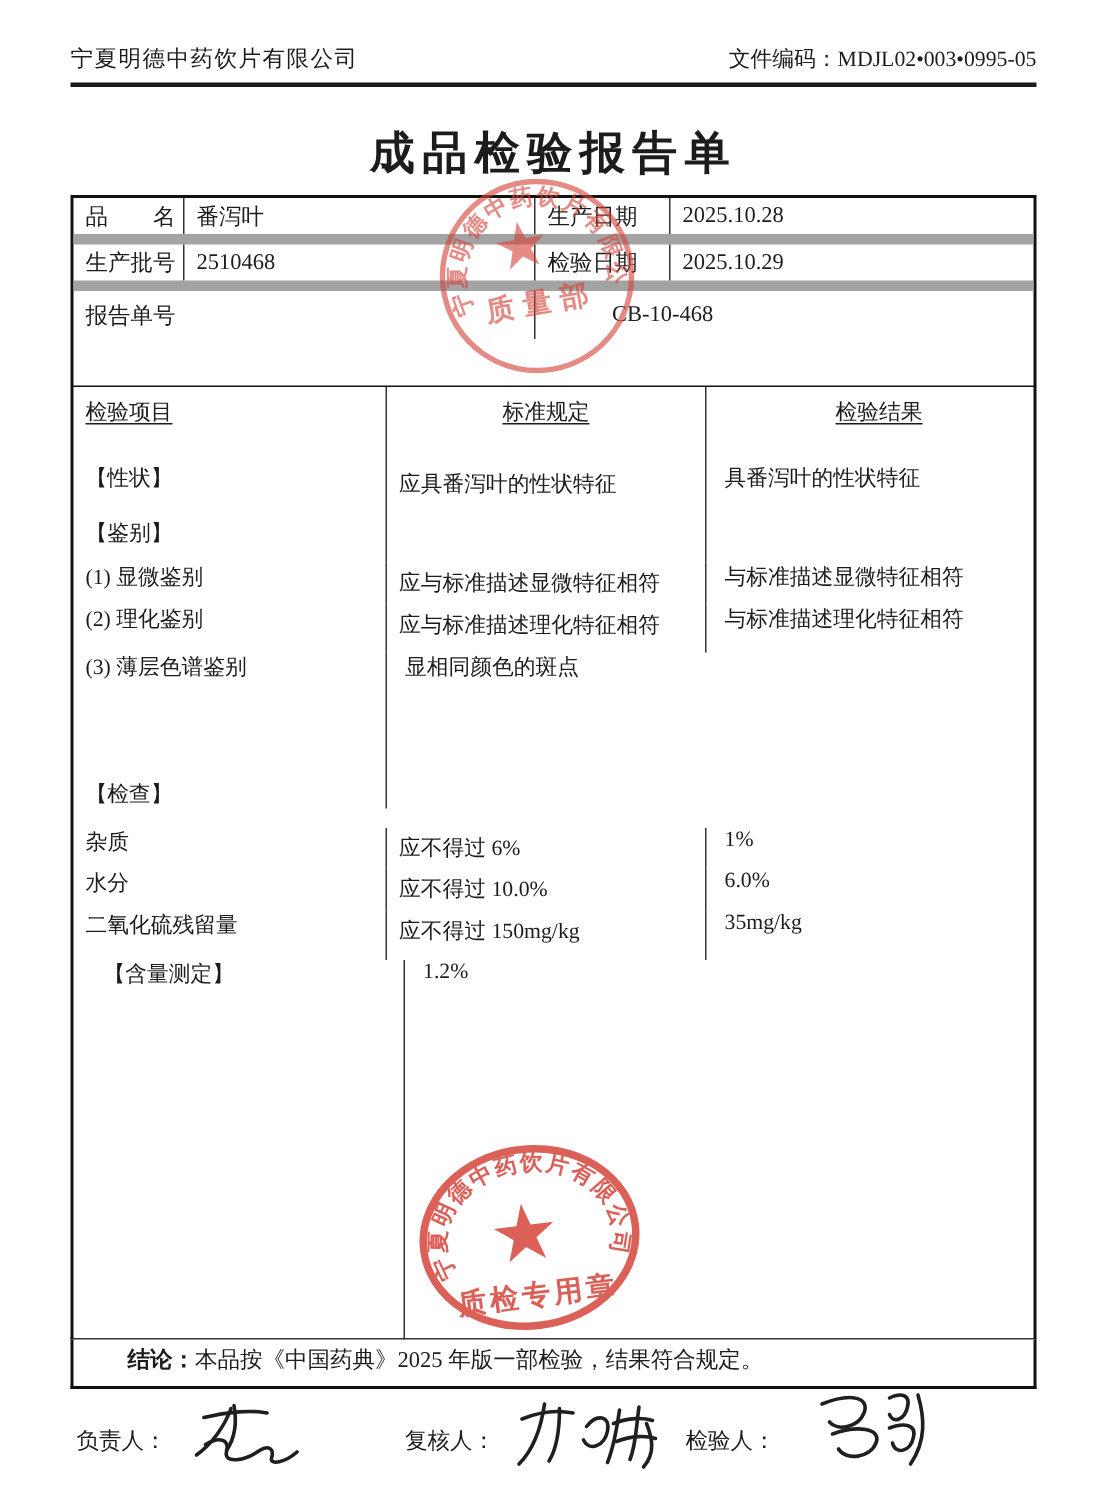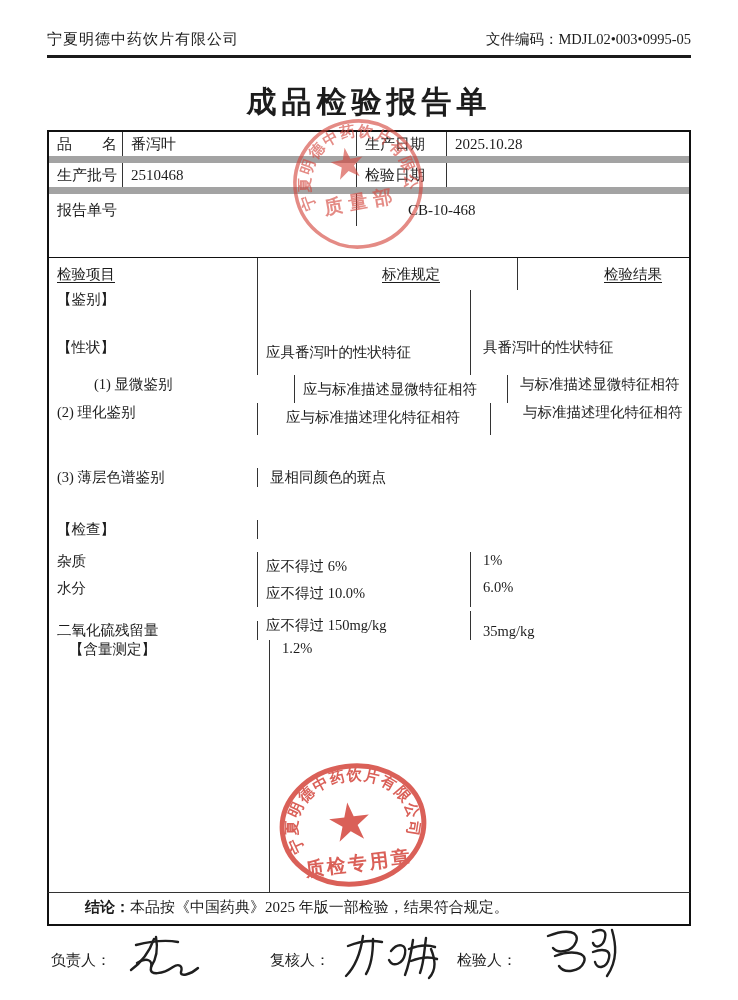--- a/index.html
+++ b/index.html
@@ -26,32 +26,32 @@
   .ic-v1 { width:234px; border-right:1px solid #333; }
   .ic-l2 { width:90px; border-right:1px solid #333; }
   .ic-v2 { flex:1; }
   .ic-lr4 { width:308px; border-right:1px solid #333; }
   .ic-vr4 { flex:1; padding-left:6px; }
 
   
   .main { position:absolute; left:47px; top:258px; width:644px; height:635px;
           border-left:2px solid #111; border-right:2px solid #111; border-bottom:1px solid #333;
           font-size:14.5px; }
-  .m-head { display:flex; height:32px;gap:47px; }
+  .m-head { display:flex; height:32px; }
   .m-row { display:flex; }
   .mc1 { width:209px; border-right:1px solid #333; padding-left:8px; }
   .mc2 { width:213px; border-right:1px solid #333; padding:0 8px; line-height:29px; }
   .mc3 { flex:1; padding-left:12px; }
   .m-head .mc1 { padding-top:7px; }
   .m-head .mc2, .m-head .mc3 { padding-top:7px; text-align:center; line-height:normal; }
   .m-head span { text-decoration:underline; text-underline-offset:3px; }
   .r0 { height:56px; } .r0 > div { padding-top:19px; }
-  .r1 { height:29px; } .r2 { height:28px;margin-left:37px; } .r3 { height:32px;gap:20px; }
-  .r4 { height:85px;align-items:center; } .r5 { height:32px;flex-direction:column; } .r6 { height:27px; }
-  .r7 { height:28px; } .r8 { height:33px;align-items:flex-end; } .r9 { height:253px;margin-left:12px; }
+  .r1 { height:29px; } .r2 { height:28px; } .r3 { height:32px; }
+  .r4 { height:85px; } .r5 { height:32px;flex-direction:column; } .r6 { height:27px; }
+  .r7 { height:28px; } .r8 { height:33px; } .r9 { height:253px;margin-left:12px; }
 
   
   .conclusion { position:absolute; left:47px; top:893px; width:644px; height:33px;
                 border:2px solid #111; border-top:none; font-size:15px;
                 line-height:29px; padding-left:36px; }
   .conclusion .b { font-weight:bold; }
 
   
   .sig-label { position:absolute; font-size:15px; top:951px; }
   .sl1 { left:51px; } .sl2 { left:270px; } .sl3 { left:457px; }
@@ -77,42 +77,43 @@
     <div class="info-row">
       <div class="ic ic-l1">品　　名</div>
       <div class="ic ic-v1">番泻叶</div>
       <div class="ic ic-l2">生产日期</div>
       <div class="ic ic-v2">2025.10.28</div>
     </div>
     <div class="info-row">
       <div class="ic ic-l1">生产批号</div>
       <div class="ic ic-v1">2510468</div>
       <div class="ic ic-l2">检验日期</div>
+      <div class="ic ic-v2">2025.10.29</div>
     </div>
     <div class="info-row">
       <div class="ic ic-lr4">报告单号</div>
       <div class="ic ic-vr4">CB-10-468</div>
     </div>
   </div>
 
   <div class="main">
     <div class="m-head">
       <div class="mc1"><span>检验项目</span></div>
       <div class="mc2"><span>标准规定</span></div>
       <div class="mc3"><span>检验结果</span></div>
     </div>
+    <div class="m-row r0">
+      <div class="mc1">【性状】</div>
+      <div class="mc2">应具番泻叶的性状特征</div>
+      <div class="mc3">具番泻叶的性状特征</div>
+    </div>
     <div class="m-row r1">
       <div class="mc1">【鉴别】</div>
       <div class="mc2"></div>
       <div class="mc3"></div>
-    </div>
-    <div class="m-row r0">
-      <div class="mc1">【性状】</div>
-      <div class="mc2">应具番泻叶的性状特征</div>
-      <div class="mc3">具番泻叶的性状特征</div>
     </div>
     <div class="m-row r2">
       <div class="mc1">(1) 显微鉴别</div>
       <div class="mc2">应与标准描述显微特征相符</div>
       <div class="mc3">与标准描述显微特征相符</div>
     </div>
     <div class="m-row r3">
       <div class="mc1">(2) 理化鉴别</div>
       <div class="mc2">应与标准描述理化特征相符</div>
       <div class="mc3">与标准描述理化特征相符</div>

